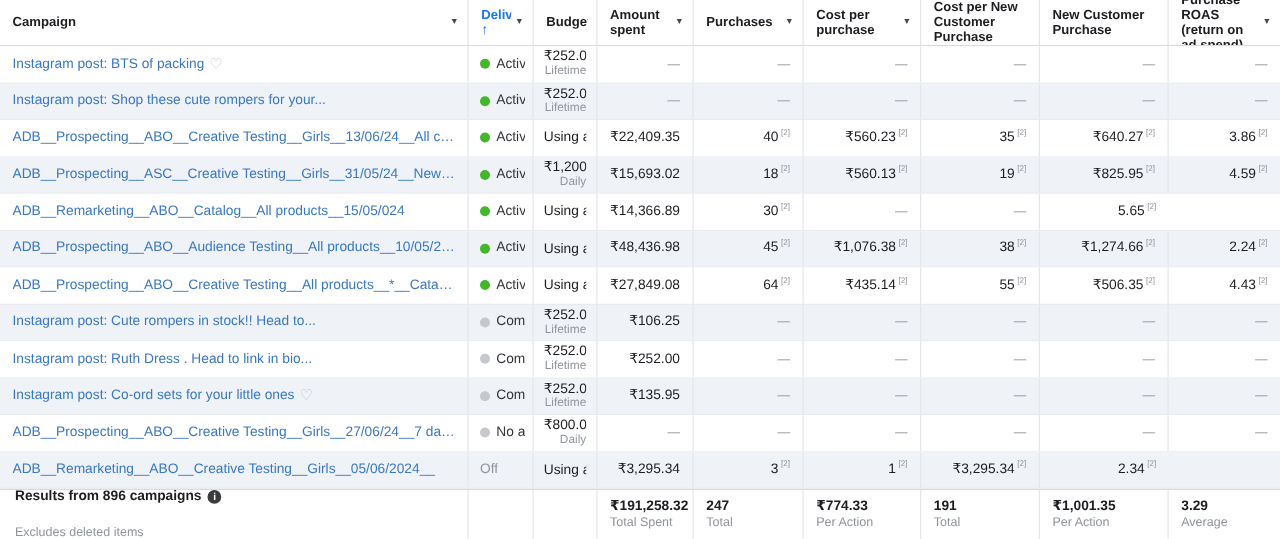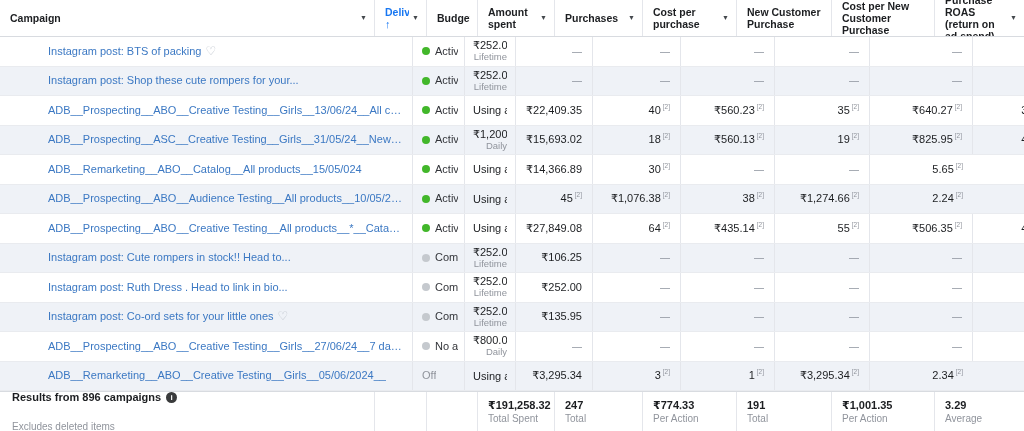--- a/index.html
+++ b/index.html
@@ -23,21 +23,21 @@
     overflow: hidden; cursor: pointer;
   }
   .hcell:last-child { border-right: none; }
   .hcell .lbl { overflow: hidden; }
   .caret { font-size: 7px; color: #44484d; flex: none; margin-left: 3px; }
   .hdel { color: #1877f2; }
   .hdel .dwrap { display: flex; flex-direction: column; line-height: 12px; overflow: hidden; }
   .hdel .dlbl { white-space: nowrap; overflow: hidden; }
   .sortarrow { font-size: 11px; font-weight: 700; color: #1877f2; }
   
-  .row { height: 29.5px; border-bottom: 1px solid #e9ebef; background: #fff; padding-left: 38px; }
+  .row { height: 29.5px; border-bottom: 1px solid #e9ebef; background: #fff; }
   .row.alt { background: #eff2f7; }
   .cell {
     display: flex; align-items: center;
     font-size: 11px; line-height: 13px;
     padding: 0 10px;
     border-right: 1px solid #e4e6eb;
     overflow: hidden; white-space: nowrap;
   }
   .cell:last-child { border-right: none; }
   .cell.num { justify-content: flex-end; }
@@ -100,24 +100,24 @@
   </div>
   <div class="hcell">
     <span class="lbl">Purchases</span>
     <span class="caret">▼</span>
   </div>
   <div class="hcell">
     <span class="lbl" style="white-space:normal">Cost per purchase</span>
     <span class="caret">▼</span>
   </div>
   <div class="hcell">
+    <span class="lbl" style="white-space:normal">Cost per New Customer Purchase</span>
+  </div>
+  <div class="hcell">
     <span class="lbl" style="white-space:normal">New Customer Purchase</span>
-  </div>
-  <div class="hcell">
-    <span class="lbl" style="white-space:normal">Cost per New Customer Purchase</span>
   </div>
   <div class="hcell">
     <span class="lbl" style="white-space:normal">Purchase ROAS (return on ad spend)</span>
     <span class="caret">▼</span>
   </div>
 </div>
 
 <div id="tbody">
     <div class="grid row">
     <div class="cell">
@@ -294,20 +294,23 @@
 
     </div>
     <div class="cell dcell">
       <span class="dot green"></span>
       <span class="status">Active</span>
     </div>
     <div class="cell bcell">
       <span class="bval">Using ad...</span>
 
     </div>
+    <div class="cell num">
+        <span>₹48,436.98</span>
+      </div>
     <div class="cell num">
         <span class="mval">45</span>
         <span class="ref">[2]</span>
       </div>
     <div class="cell num">
         <span class="mval">₹1,076.38</span>
         <span class="ref">[2]</span>
       </div>
     <div class="cell num">
         <span class="mval">38</span>

